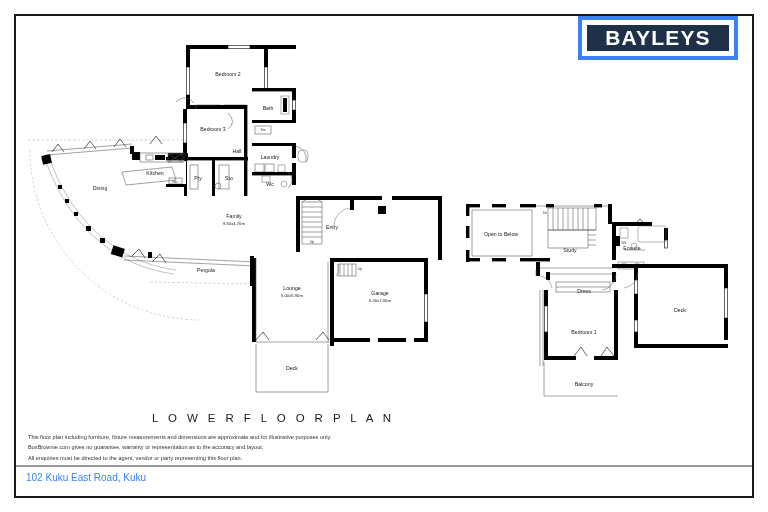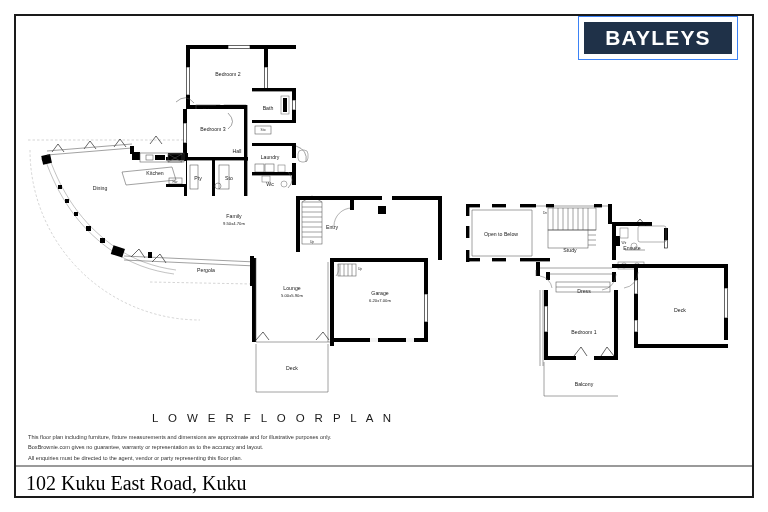--- a/index.html
+++ b/index.html
@@ -7,21 +7,21 @@
   body{width:768px;height:512px;overflow:hidden;
        font-family:"Liberation Sans", sans-serif;color:#111;}
   #page{position:relative;width:768px;height:512px;background:#fff;}
 
   
   #frame{position:absolute;left:14px;top:14px;width:740px;height:484px;
          border:2px solid #1a1a1a;box-sizing:border-box;background:#fff;}
 
   
   #logo{position:absolute;left:578px;top:16px;width:160px;height:44px;
-        background:#ffffff;border:1px solid #3b82f6;box-sizing:border-box;
+        background:#ffffff;border:4px solid #3b82f6;box-sizing:border-box;
         display:flex;align-items:center;justify-content:center;padding:3px;}
   #logo .plate{width:100%;height:100%;background:#1f3148;border:2px solid #ffffff;
         box-sizing:border-box;display:flex;align-items:center;justify-content:center;}
   #logo .word{color:#fff;font-weight:bold;font-size:21px;letter-spacing:1.2px;
         font-family:"Liberation Sans", sans-serif;}
 
   
   #plan{position:absolute;left:0;top:0;width:768px;height:512px;}
   svg{display:block;}
 
@@ -29,22 +29,22 @@
   .plan-title{position:absolute;font-size:11.5px;letter-spacing:3.4px;color:#1a1a1a;
         white-space:nowrap;font-family:"Liberation Sans", sans-serif;}
   #title-lower{left:152px;top:412px;text-align:right;}
   #title-upper{left:500px;top:412px;}
 
   
   #disclaimer{position:absolute;left:28px;top:432px;width:500px;
         font-size:5.6px;line-height:1.85;color:#333;}
   #disclaimer div{white-space:nowrap;}
   #rule{position:absolute;left:16px;top:465px;width:736px;height:2px;background:#9a9a9a;}
-  #address{position:absolute;left:26px;top:472px;font-size:20px;color:#000000;
-        font-family:Liberation Serif, serif;}
+  #address{position:absolute;left:26px;top:472px;font-size:10px;color:#3b82f6;
+        font-family:Liberation Sans, sans-serif;}
 
   
   .rm{font-family:"Liberation Sans", sans-serif;font-size:5.2px;fill:#1a1a1a;
       text-anchor:middle;}
   .rm-sm{font-family:"Liberation Sans", sans-serif;font-size:4.1px;fill:#1a1a1a;
       text-anchor:middle;}
   .rm-dim{font-family:"Liberation Sans", sans-serif;font-size:4.2px;fill:#1a1a1a;
       text-anchor:middle;}
   .rm-tiny{font-family:"Liberation Sans", sans-serif;font-size:3.3px;fill:#333;
       text-anchor:middle;}

